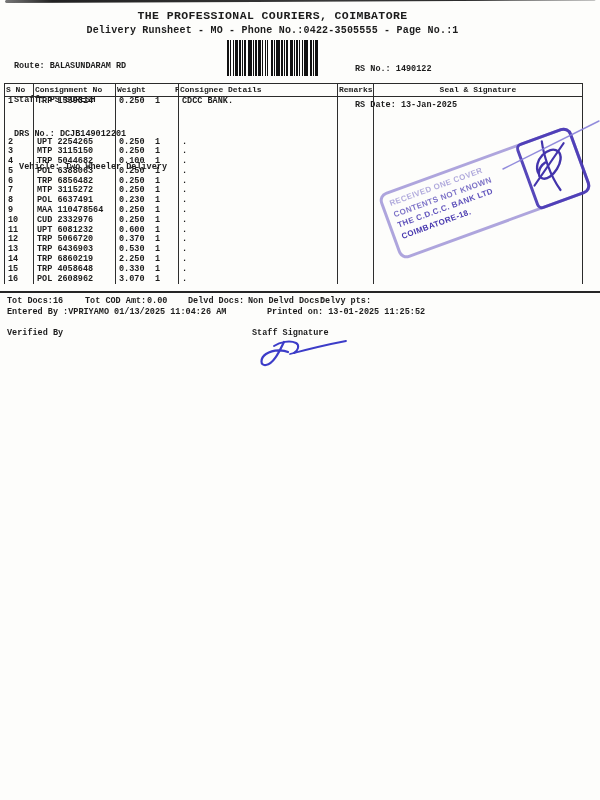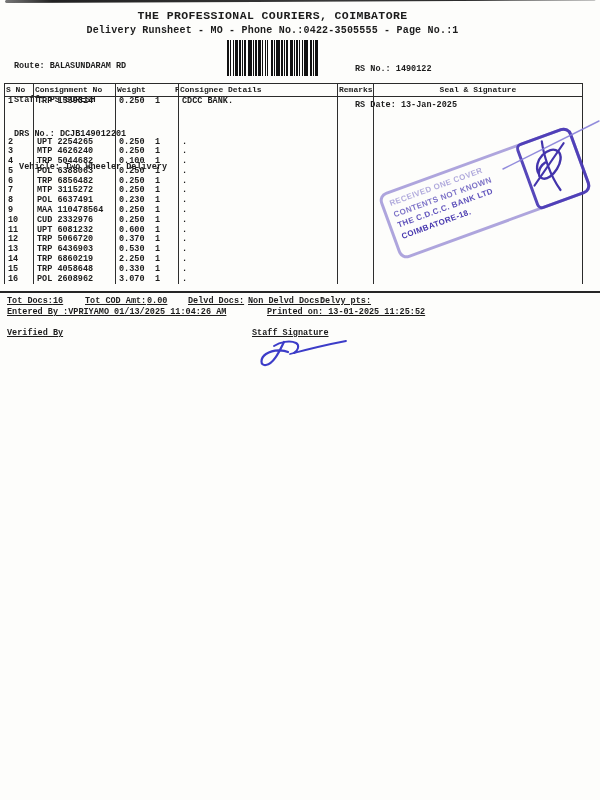--- a/index.html
+++ b/index.html
@@ -45,21 +45,21 @@
   table.run thead th.c-seal{text-align:center;padding-left:0;}
   table.run tbody td{font-size:8.5px;line-height:9.8px;padding-left:3px;}
   table.run tbody tr.first-row{height:41px;}
   table.run tbody tr.data-row{height:9.8px;}
   table.run tbody tr.docs-row td{font-size:7.5px;line-height:8px;height:8px;}
   .wv{display:inline-block;width:36px;}
   .hw{display:inline-block;width:58px;}
 
   .thick-line{top:291px;left:0;width:600px;height:2px;background:#262626;}
 
-  .foot{font-size:8.5px;font-weight:bold;white-space:pre;text-decoration:underline;}
+  .foot{font-size:8.5px;font-weight:bold;white-space:pre;}
 
   
   .stamp{
     top:158px;left:383px;width:198px;height:64px;
     transform:rotate(-20deg);transform-origin:center;
     display:flex;align-items:stretch;
     border:3px solid rgba(95,78,192,.5);border-radius:9px;
   }
   .stamp-text{
     flex:1;padding:4px 2px 2px 6px;
@@ -163,21 +163,21 @@
       <tr class="data-row">
     <td>2</td>
     <td>UPT 2254265</td>
     <td><span class="wv">0.250</span><span>1</span></td>
     <td>.</td>
     <td></td>
     <td></td>
   </tr>
       <tr class="data-row">
     <td>3</td>
-    <td>MTP 4626240</td>
+    <td>MTP 3115150</td>
     <td><span class="wv">0.250</span><span>1</span></td>
     <td>.</td>
     <td></td>
     <td></td>
   </tr>
       <tr class="data-row">
     <td>4</td>
     <td>TRP 5044682</td>
     <td><span class="wv">0.100</span><span>1</span></td>
     <td>.</td>

